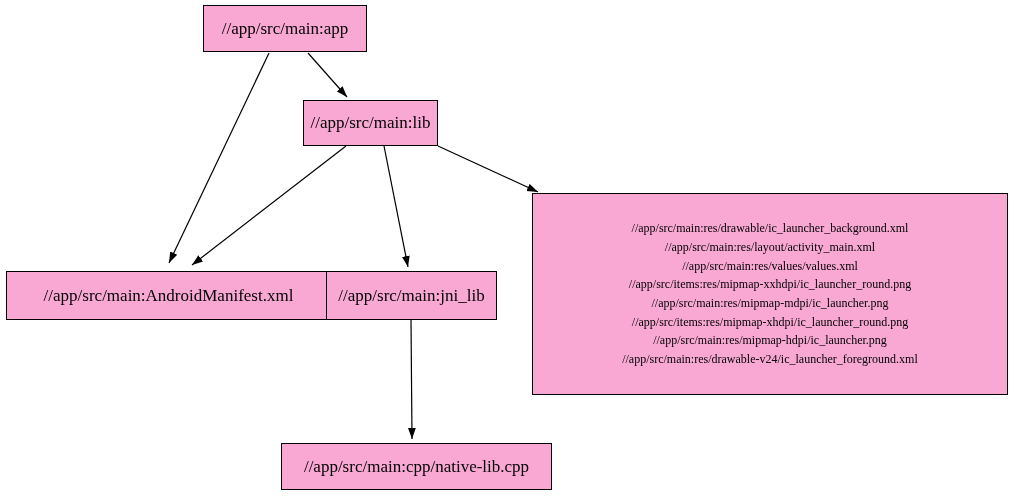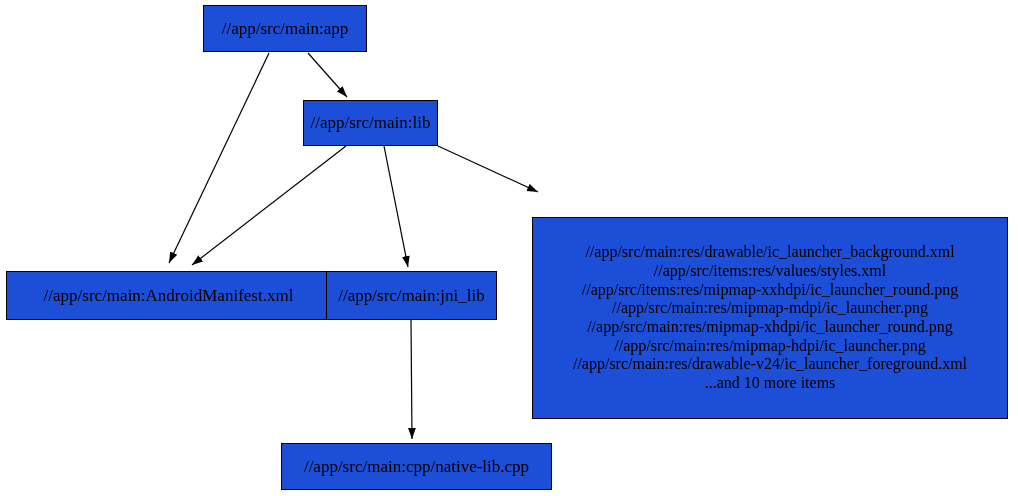--- a/index.html
+++ b/index.html
@@ -20,34 +20,33 @@
     position: absolute;
     left: 0;
     top: 0;
     width: 1018px;
     height: 496px;
   }
   .node {
     position: absolute;
     box-sizing: border-box;
     border: 1px solid #000000;
-    background: #1d4ed8;
+    background: #f9a8d4;
     display: flex;
     align-items: center;
     justify-content: center;
     text-align: center;
     font-size: 17px;
     white-space: nowrap;
   }
   .node-multiline {
     flex-direction: column;
     justify-content: center;
-    font-size: 16px;
+    font-size: 12px;
     line-height: 18.7px;
-    margin-top: 24px;
   }
   .node-app            { left: 203px; top: 5px;   width: 164px; height: 47px; }
   .node-lib            { left: 303px; top: 100px; width: 135px; height: 46px; }
   .node-manifest       { left: 6px;   top: 271px; width: 325px; height: 49px; }
   .node-jni-lib        { left: 326px; top: 271px; width: 171px; height: 49px; }
   .node-res-group      { left: 532px; top: 193px; width: 476px; height: 202px; }
   .node-native-lib-cpp { left: 281px; top: 443px; width: 271px; height: 47px; text-align: center; }
 </style>
 </head>
 <body>
@@ -81,26 +80,26 @@
   <div class="node node-manifest">
     <span>//app/src/main:AndroidManifest.xml</span>
   </div>
 
   <div class="node node-jni-lib">
     <span>//app/src/main:jni_lib</span>
   </div>
 
   <div class="node node-multiline node-res-group">
     <div>//app/src/main:res/drawable/ic_launcher_background.xml</div>
-    <div>//app/src/items:res/values/styles.xml</div>
+    <div>//app/src/main:res/layout/activity_main.xml</div>
+    <div>//app/src/main:res/values/values.xml</div>
     <div>//app/src/items:res/mipmap-xxhdpi/ic_launcher_round.png</div>
     <div>//app/src/main:res/mipmap-mdpi/ic_launcher.png</div>
-    <div>//app/src/main:res/mipmap-xhdpi/ic_launcher_round.png</div>
+    <div>//app/src/items:res/mipmap-xhdpi/ic_launcher_round.png</div>
     <div>//app/src/main:res/mipmap-hdpi/ic_launcher.png</div>
     <div>//app/src/main:res/drawable-v24/ic_launcher_foreground.xml</div>
-    <div>...and 10 more items</div>
   </div>
 
   <div class="node node-native-lib-cpp">
     <span>//app/src/main:cpp/native-lib.cpp</span>
   </div>
 
 </div>
 
 </body></html>

